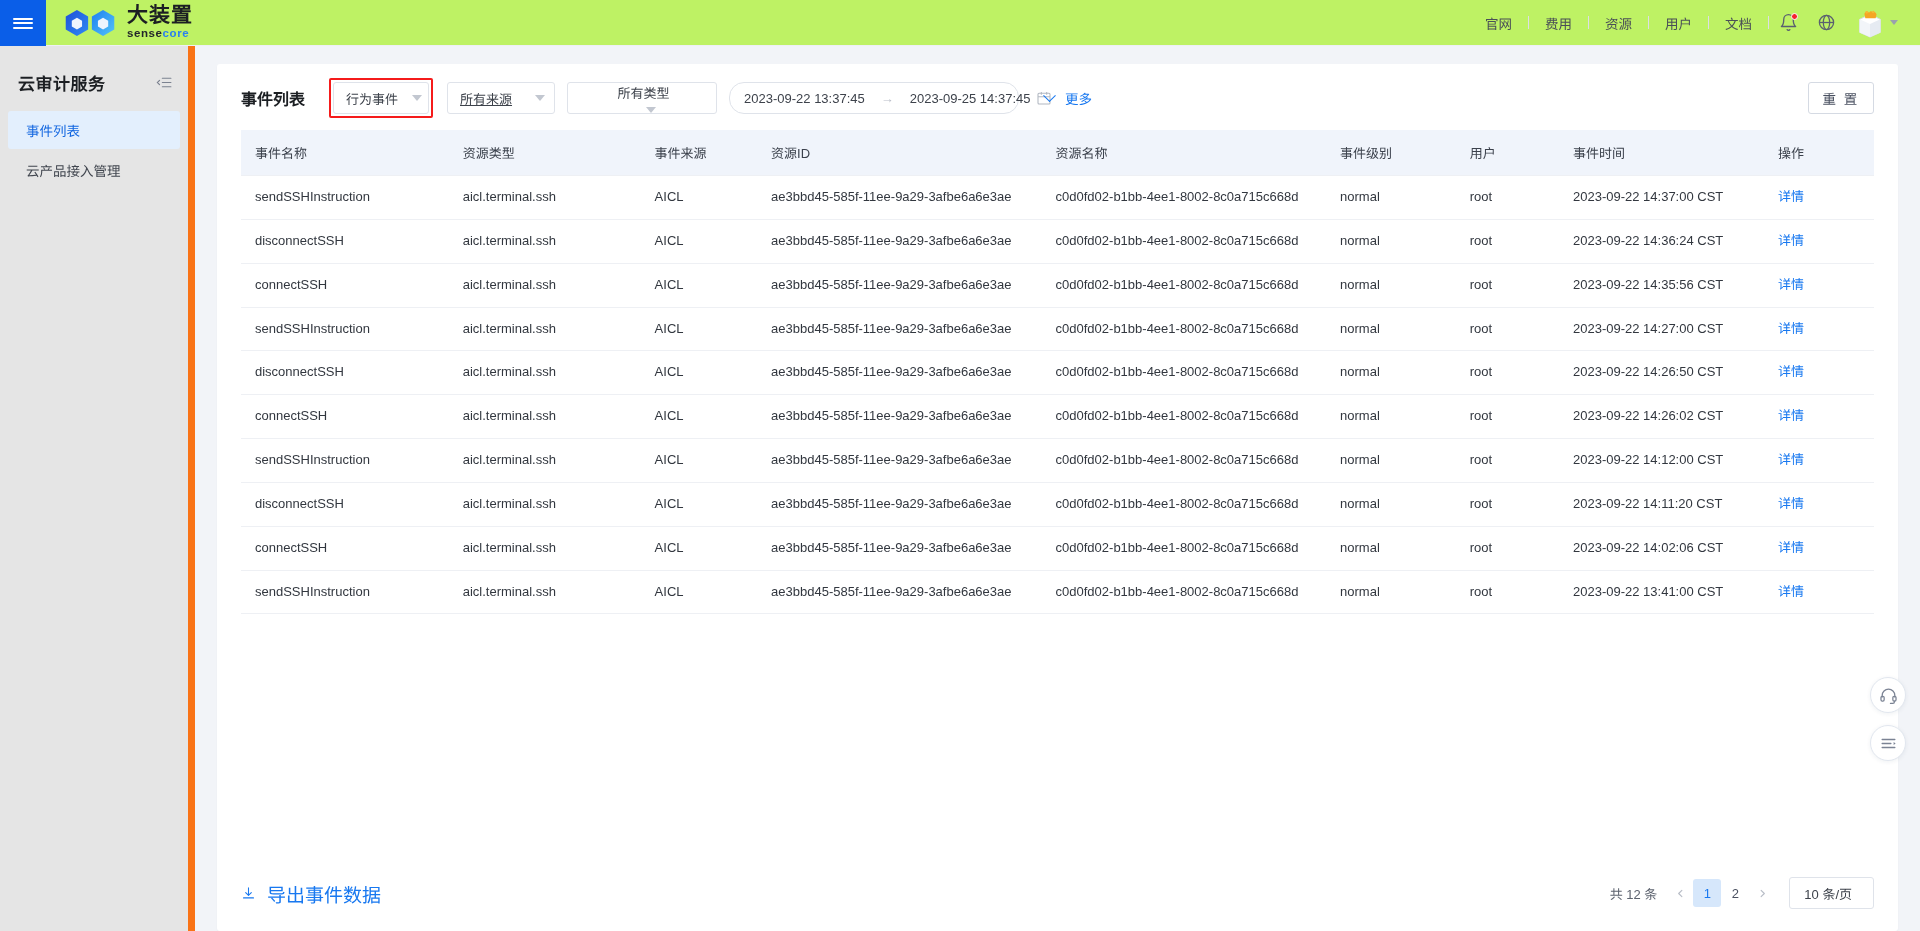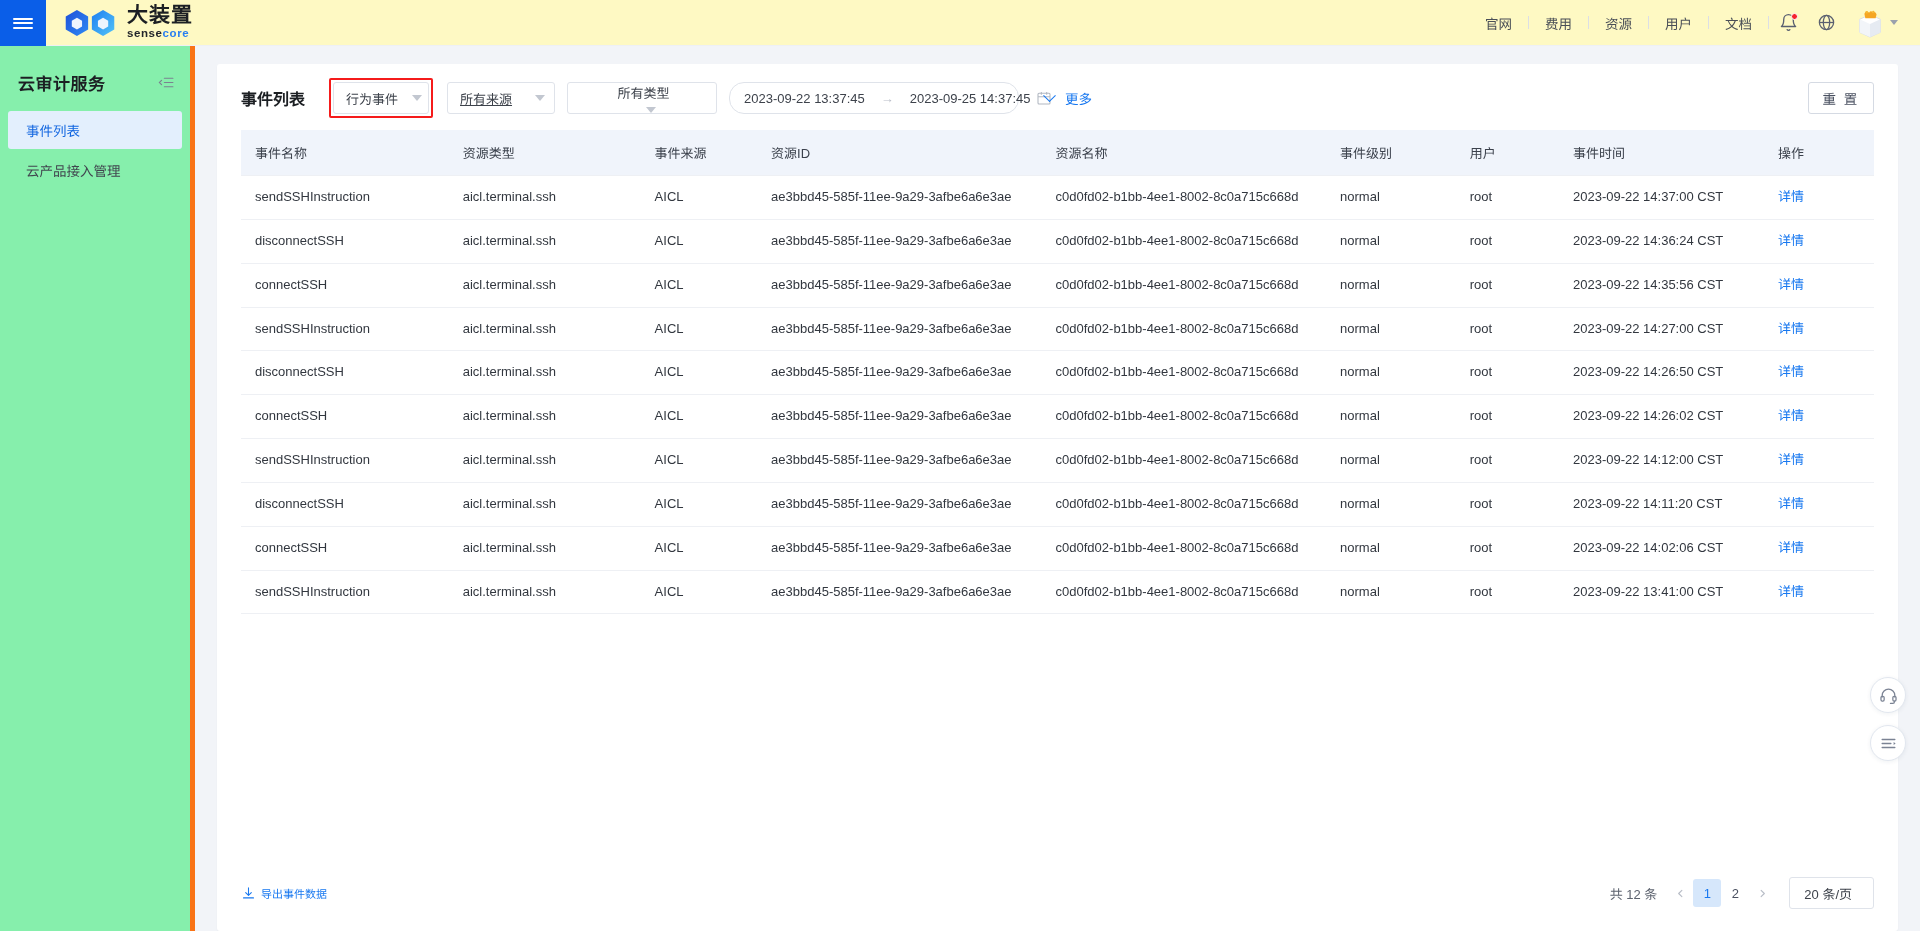--- a/index.html
+++ b/index.html
@@ -7,21 +7,21 @@
     width: 1920px; height: 931px;
     font-family: "Liberation Sans", "DejaVu Sans", sans-serif;
     background: #ffffff; overflow: hidden;
   }
   body { position: relative; }
 
   
   .topbar {
     height: 46px; width: 100%;
     display: flex; align-items: stretch;
-    background: #fef9c3;
+    background: #bef264;
     border-bottom: 1px solid #eef0f4;
     position: relative; z-index: 20;
   }
   .hamburger-box {
     width: 46px; height: 46px; background: #0a5ee8;
     display: flex; align-items: center; justify-content: center;
     cursor: pointer; flex: none;
   }
   .hamburger-box span {
     display: block; width: 20px; height: 2px; background: #fff;
@@ -57,22 +57,22 @@
   .caret-down {
     width: 0; height: 0; border-left: 4.5px solid transparent;
     border-right: 4.5px solid transparent; border-top: 5px solid #9aa1ad;
   }
 
   
   .layout { display: flex; height: calc(931px - 46px); width: 100%; }
 
   
   .sidebar {
-    width: 195px; flex: none; background: #86efac;
-    border-right: 5px solid #f97316; padding-top: 14px;
+    width: 195px; flex: none; background: #e5e5e5;
+    border-right: 7px solid #f97316; padding-top: 14px;
   }
   .sidebar-head {
     display: flex; align-items: center; justify-content: space-between;
     padding: 10px 15px 14px 18px;
   }
   .sidebar-title {
     font-size: 17px; font-weight: bold; color: #1c1f23; letter-spacing: .5px;
     font-family: "DejaVu Sans", "Liberation Sans", sans-serif;
   }
   .collapse-icon { color: #7b8290; cursor: pointer; display: flex; }
@@ -166,22 +166,22 @@
   .c-time   { width: 155px; }
   .c-act    { width: 80px; }
   .detail-link { color: #1878f0; cursor: pointer; font-size: 13px; }
 
   
   .footer {
     flex: none; display: flex; align-items: center;
     padding: 16px 24px 22px 24px;
   }
   .export {
-    display: flex; align-items: center; gap: 5px; color: #1878f0;
-    font-size: 11px; cursor: pointer;
+    display: flex; align-items: center; gap: 11px; color: #1878f0;
+    font-size: 19px; cursor: pointer;
   }
   .pager { margin-left: auto; display: flex; align-items: center; }
   .pager-total { font-size: 13px; color: #5d636f; margin-right: 10px; white-space: nowrap; }
   .pg-arrow {
     width: 26px; height: 26px; display: flex; align-items: center; justify-content: center;
     color: #b7bcc6; font-size: 13px; cursor: pointer; border-radius: 3px;
   }
   .pg-num {
     min-width: 28px; height: 28px; display: flex; align-items: center; justify-content: center;
     font-size: 13px; color: #4a5060; border-radius: 3px; cursor: pointer; padding: 0 6px;
@@ -505,21 +505,21 @@
             </svg>
           </div>
           <div class="pg-num active">1</div>
           <div class="pg-num">2</div>
           <div class="pg-arrow">
             <svg width="11" height="11" viewBox="0 0 24 24" fill="none" stroke="currentColor" stroke-width="2.4" stroke-linecap="round" stroke-linejoin="round">
               <path d="M9 5l7 7-7 7"></path>
             </svg>
           </div>
           <div class="pg-size">
-            <span>20 条/页</span>
+            <span>10 条/页</span>
             <span class="sel-caret"></span>
           </div>
         </div>
       </div>
 
     </div>
 
     <div class="floaters">
       <div class="floater">
         <svg width="19" height="19" viewBox="0 0 24 24" fill="none" stroke="currentColor" stroke-width="1.6" stroke-linecap="round" stroke-linejoin="round">

